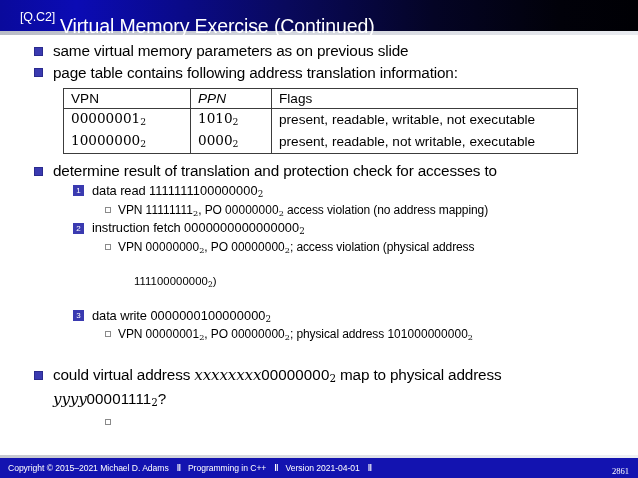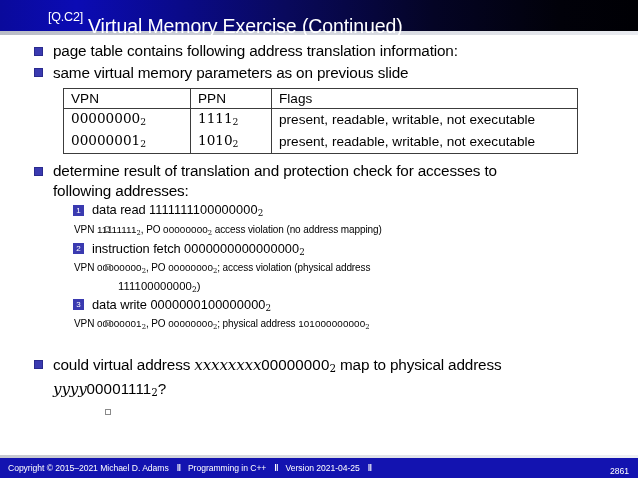--- a/index.html
+++ b/index.html
@@ -37,21 +37,20 @@
     top: 2px;
     height: 29px;
     display: flex;
     align-items: center;
     white-space: nowrap;
     color: #ffffff;
   }
   #title-tag {
     font-size: 12.5px;
     letter-spacing: -0.2px;
-    margin-left: 28px;
   }
   #title-main {
     font-size: 19.5px;
     margin-left: 5px;
     letter-spacing: -0.1px;
     margin-top: 20px;
   }
 
   
   #content {
@@ -96,39 +95,39 @@
     background: #3a3ab0;
     color: #ffffff;
     font-size: 8px;
     line-height: 11px;
     text-align: center;
     font-family: "Liberation Sans", sans-serif;
   }
 
   .l3 {
     position: relative;
-    padding-left: 74px;
+    padding-left: 118px;
     margin: 0;
-    font-size: 10px;
+    font-size: 12px;
     line-height: 15px;
     letter-spacing: -0.1px;
   }
   .l3 > .sqmark {
     position: absolute;
     left: 105px;
     top: 4px;
     width: 6px;
     height: 6px;
     border: 1px solid #8a8a8a;
     background: transparent;
     box-sizing: border-box;
   }
   .l3-cont {
     padding-left: 118px;
-    margin: 0;
+    margin: 16px;
     font-size: 11.4px;
     line-height: 15px;
   }
 
   
   .num {
     font-family: Liberation Sans, sans-serif;
     font-size: 0.99em;
     letter-spacing: 0.1px;
   }
@@ -176,21 +175,21 @@
   table#pagetable td {
     font-size: 13.6px;
     line-height: 18px;
     height: 18px;
   }
   table#pagetable td.c-num {
     font-family: "DejaVu Serif", "Liberation Serif", serif;
     font-size: 13.6px;
   }
   .col-vpn { width: 112px; }
-  .col-ppn { width: 66px; }
+  .col-ppn { width: 66px; font-style: italic; }
 
   
   #footer {
     position: absolute;
     left: 0;
     top: 458px;
     width: 638px;
     height: 20px;
     background: #1313b0;
     color: #ffffff;
@@ -217,74 +216,74 @@
     font-weight: bold;
     letter-spacing: -1px;
   }
   #footer-right {
     position: absolute;
     right: 9px;
     top: 5px;
     height: 16px;
     display: flex;
     align-items: center;
+    font-family: Liberation Serif, serif;
   }
 </style>
 </head>
 <body>
 
 <div id="slide">
 
   <div id="titlebar"></div>
   <div id="titlebar-underline"></div>
   <div id="title-text">
     <span id="title-tag">[Q.C2]</span>
     <span id="title-main">Virtual Memory Exercise (Continued)</span>
   </div>
 
   <div id="content">
 
     <div class="l1">
       <span class="bullet1"></span>
-      <span>page table contains following address translation information:</span>
+      <span>same virtual memory parameters as on previous slide</span>
     </div>
 
     <div class="l1">
       <span class="bullet1"></span>
-      <span>same virtual memory parameters as on previous slide</span>
+      <span>page table contains following address translation information:</span>
     </div>
 
     <div id="pt-wrap">
       <table id="pagetable">
         <thead>
           <tr>
             <th class="col-vpn">VPN</th>
             <th class="col-ppn">PPN</th>
             <th>Flags</th>
           </tr>
         </thead>
         <tbody>
           <tr>
-            <td class="c-num"><span>00000000</span><sub class="sub">2</sub></td>
-            <td class="c-num"><span>1111</span><sub class="sub">2</sub></td>
-            <td>present, readable, writable, not executable</td>
-          </tr>
-          <tr>
             <td class="c-num"><span>00000001</span><sub class="sub">2</sub></td>
             <td class="c-num"><span>1010</span><sub class="sub">2</sub></td>
             <td>present, readable, writable, not executable</td>
           </tr>
+          <tr>
+            <td class="c-num"><span>10000000</span><sub class="sub">2</sub></td>
+            <td class="c-num"><span>0000</span><sub class="sub">2</sub></td>
+            <td>present, readable, not writable, executable</td>
+          </tr>
         </tbody>
       </table>
     </div>
 
     <div class="l1">
       <span class="bullet1"></span>
       <span>determine result of translation and protection check for accesses to</span><br>
-      <span>following addresses:</span>
     </div>
 
     <div class="l2">
       <span class="numbox">1</span>
       <span>data read </span><span class="num">1111111100000000</span><sub class="sub">2</sub>
     </div>
     <div class="l3">
       <span class="sqmark"></span>
       <span>VPN </span><span class="num">11111111</span><sub class="sub">2</sub><span>, PO </span><span class="num">00000000</span><sub class="sub">2</sub><span> access violation (no address mapping)</span>
     </div>
@@ -321,21 +320,21 @@
 
   </div>
 
   <div id="footer-top-rule"></div>
   <div id="footer">
     <div id="footer-left">
       <span>Copyright © 2015–2021 Michael D. Adams</span>
       <span class="sep">‖</span>
       <span>Programming in C++</span>
       <span class="sep">‖</span>
-      <span>Version 2021-04-25</span>
+      <span>Version 2021-04-01</span>
       <span class="sep">‖</span>
     </div>
     <div id="footer-right">
       <span>2861</span>
     </div>
   </div>
 
 </div>
 
 </body></html>

